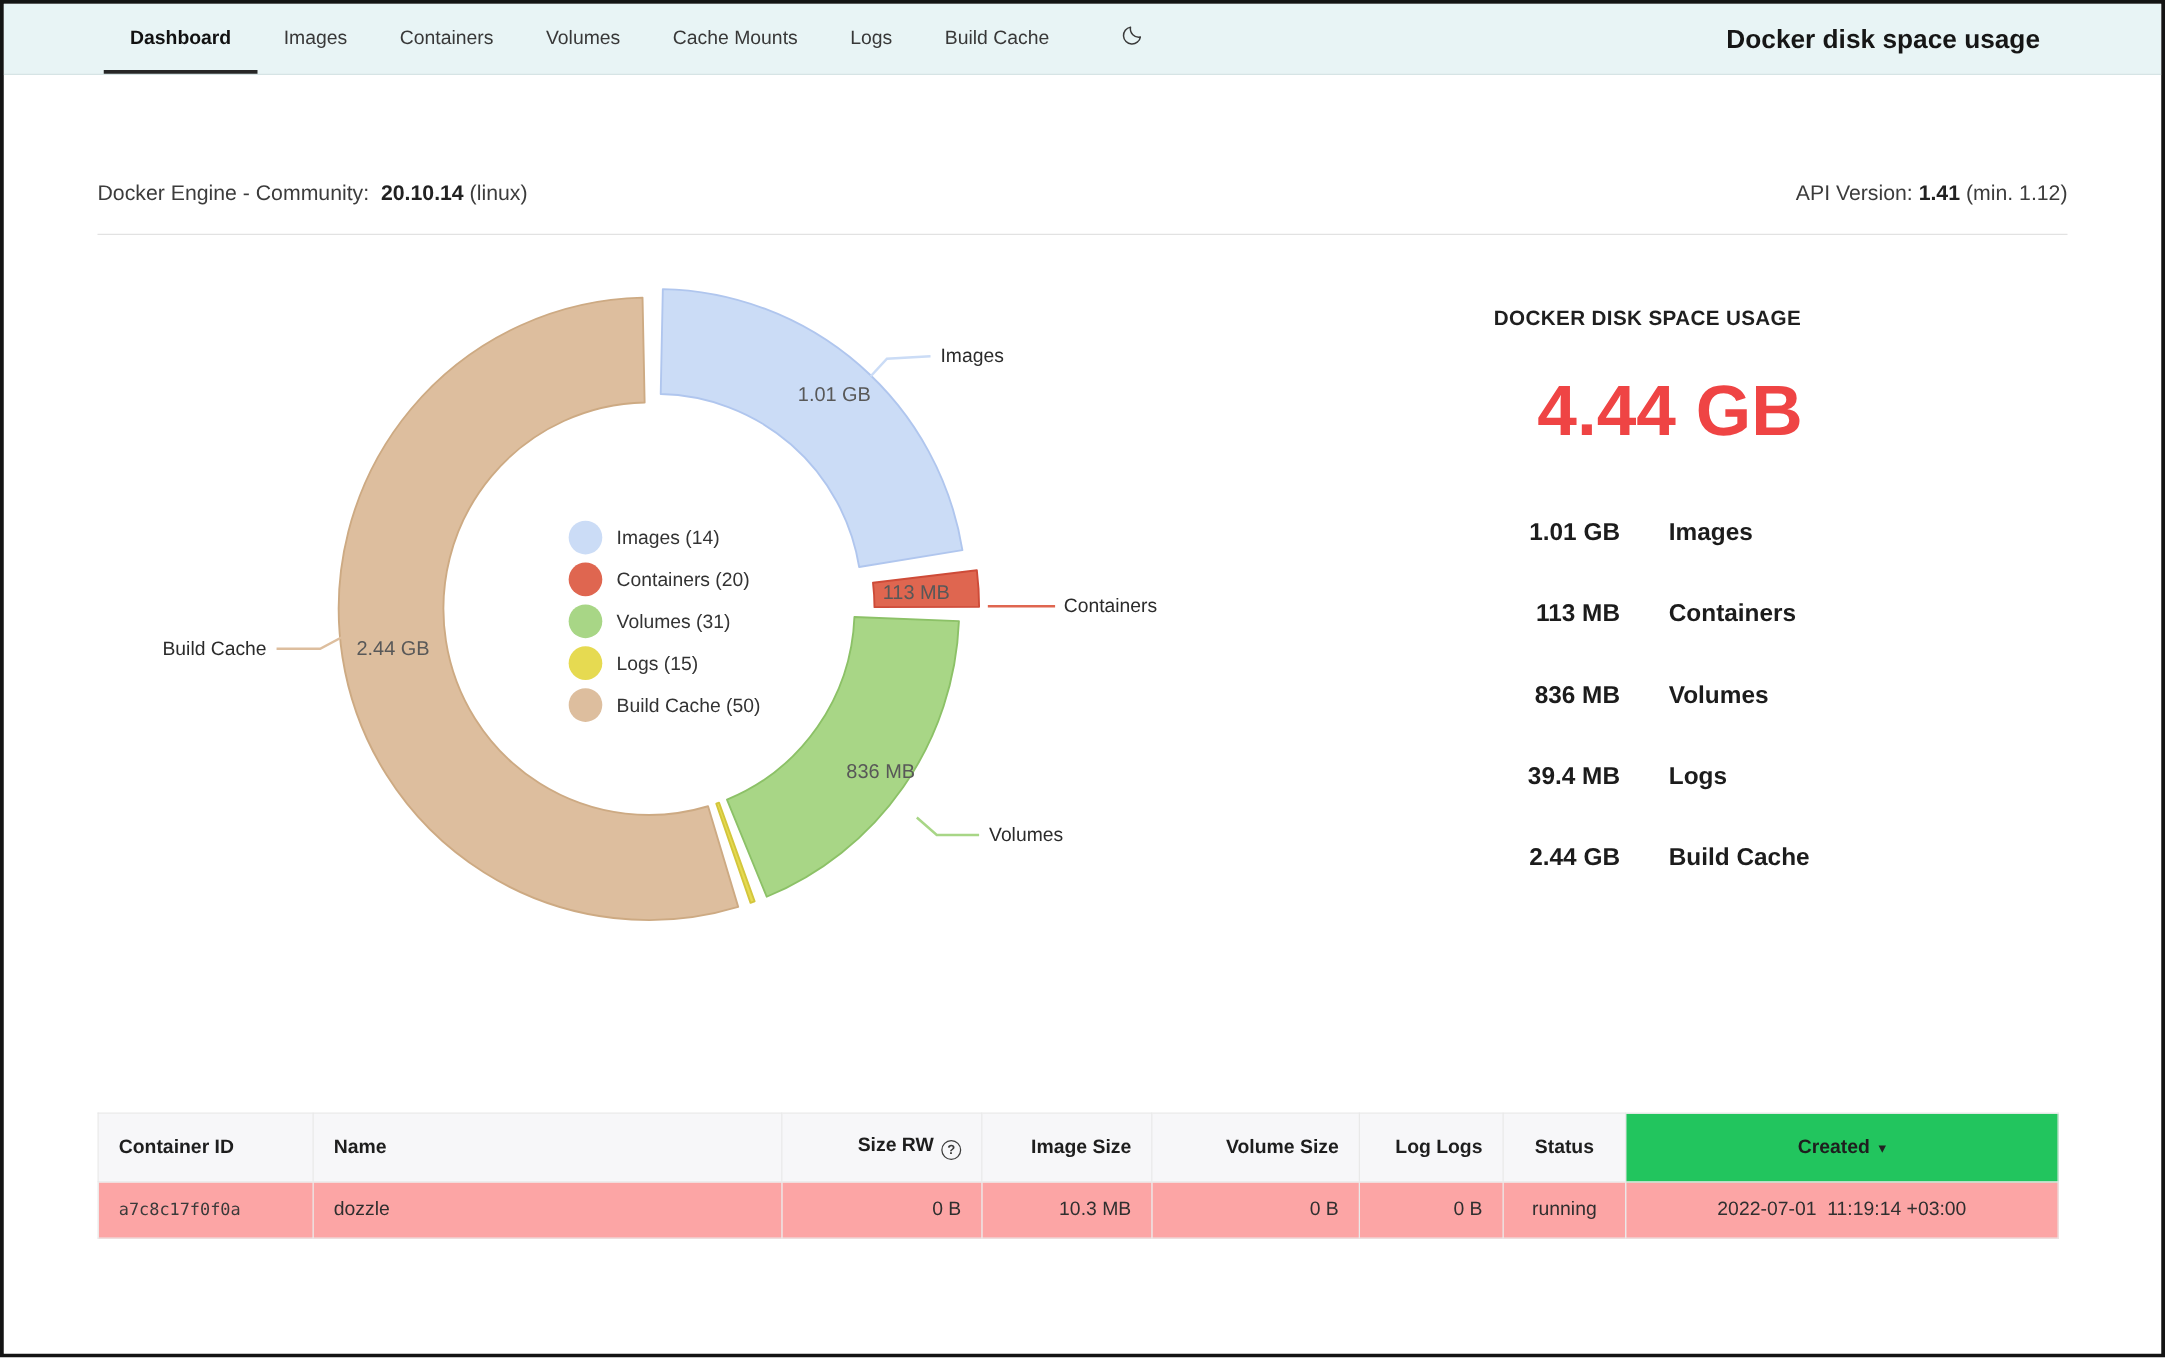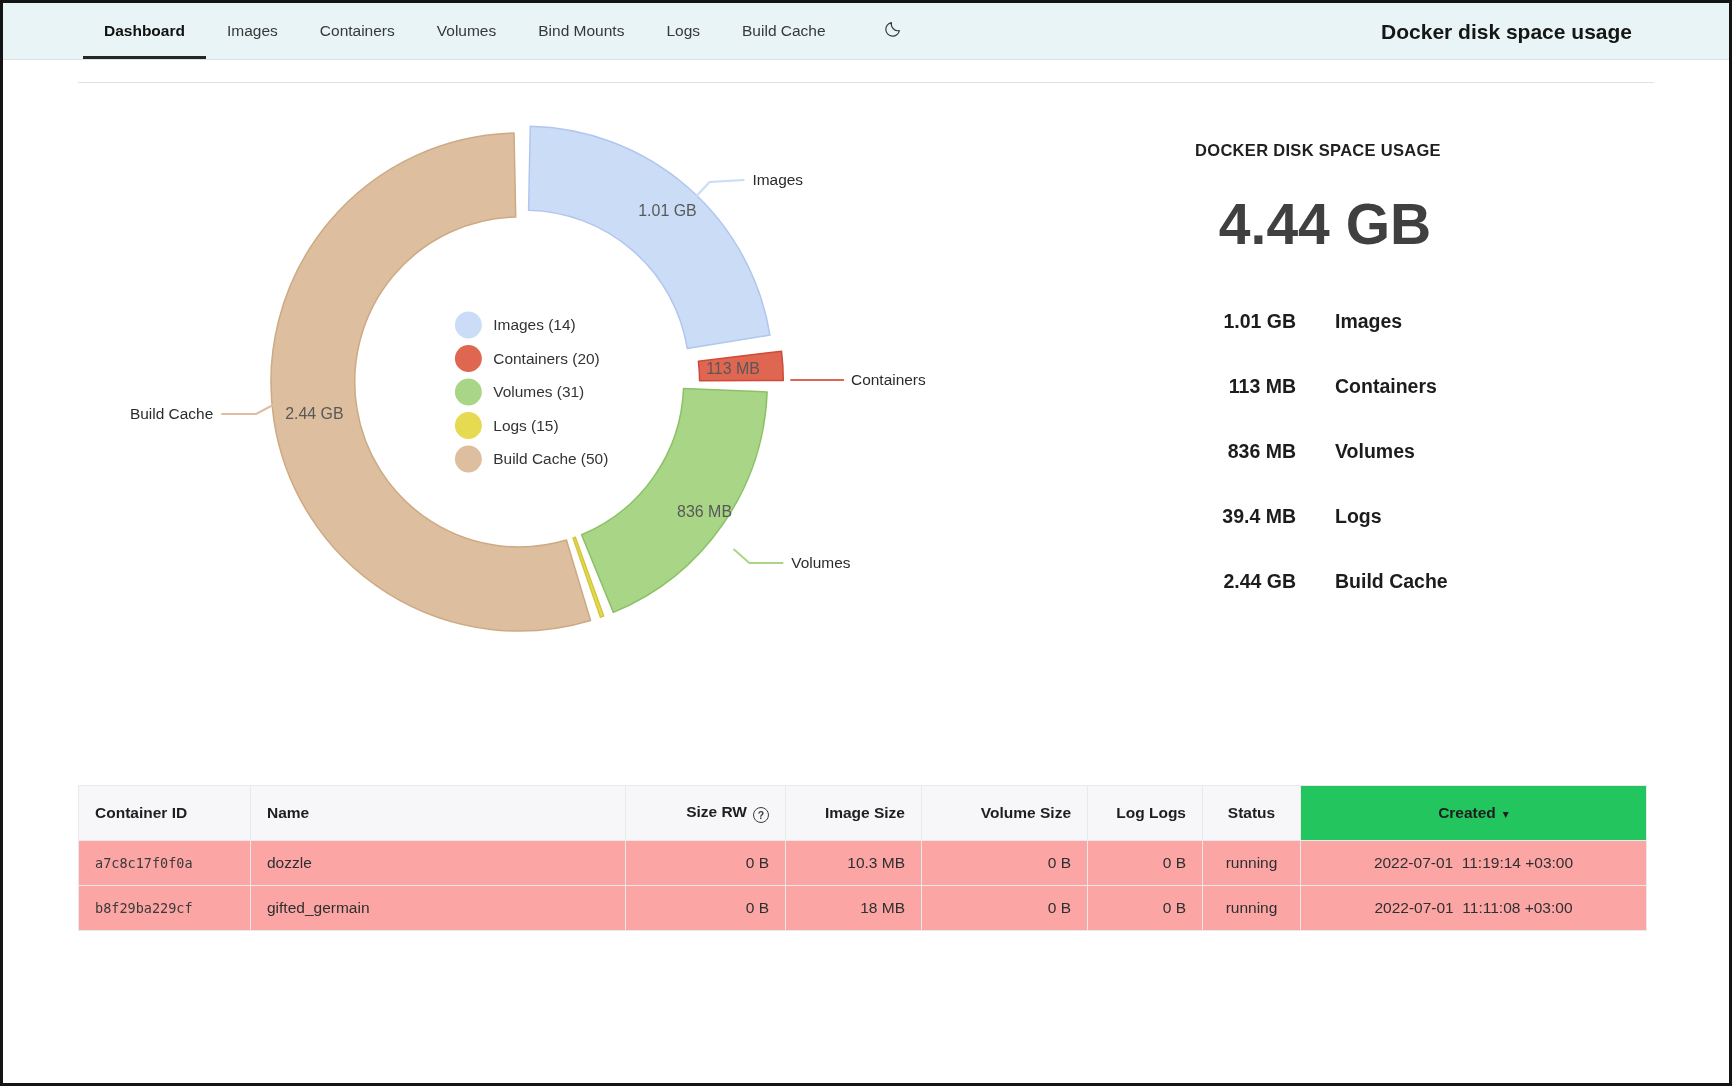--- a/index.html
+++ b/index.html
@@ -55,22 +55,22 @@
   .callout-label { font-size:15.5px; fill:#2b2b2b; }
   .legend-label { font-size:15.5px; fill:#333; }
 
   .summary { position:absolute; left:1100px; top:0; width:430px; }
   .summary-title {
     position:absolute; top:58px; left:0; width:100%;
     text-align:center; font-size:16.5px; font-weight:700;
     letter-spacing:.3px; color:#1f1f1f;
   }
   .summary-total {
-    position:absolute; top:108px; left:7px; width:100%;
-    text-align:center; font-size:57px; font-weight:600; color:#404040;
+    position:absolute; top:108px; left:18px; width:100%;
+    text-align:center; font-size:57px; font-weight:600; color:#ef4444;
   }
   .summary-rows { position:absolute; top:223px; left:0; width:100%; }
   .summary-row { display:flex; height:30px; align-items:center; margin-bottom:35px; }
   .summary-row .val {
     width:193px; text-align:right;
     font-size:19.5px; font-weight:700; color:#1c1c1c;
   }
   .summary-row .lbl {
     margin-left:39px; font-size:19.5px; font-weight:700; color:#1c1c1c;
   }
@@ -108,34 +108,46 @@
 <body>
 
 <div class="frame">
 
   <header class="topbar">
     <nav class="tabs">
         <div class="tab active">Dashboard</div>
         <div class="tab">Images</div>
         <div class="tab">Containers</div>
         <div class="tab">Volumes</div>
-        <div class="tab">Bind Mounts</div>
+        <div class="tab">Cache Mounts</div>
         <div class="tab">Logs</div>
         <div class="tab">Build Cache</div>
       </nav>
     <div class="moon-btn">
       <span>
         <svg viewBox="0 0 24 24" width="19" height="19">
           <path d="M20.6 13.4A8.6 8.6 0 0 1 10.6 3.4a8.6 8.6 0 1 0 10 10z" fill="none" stroke="#3a3a3a" stroke-width="1.5" stroke-linejoin="round"></path>
         </svg>
       </span>
     </div>
     <div class="topbar-title">Docker disk space usage</div>
   </header>
 
+  <div class="engine-row">
+    <div>
+      <span>Docker Engine - Community:</span>&nbsp;
+      <b>20.10.14</b>
+      <span>(linux)</span>
+    </div>
+    <div>
+      <span>API Version:</span>
+      <b>1.41</b>
+      <span>(min. 1.12)</span>
+    </div>
+  </div>
 
   <hr class="rule">
 
   <section class="chart-section">
     <svg class="donut-svg" viewBox="0 0 1732 640" preserveAspectRatio="none">
         <path d="M523.2 50.1 A249 249 0 0 1 763.7 258.9 L680.8 272.4 A165 165 0 0 0 521.5 134.0 Z" fill="#cbdcf6" stroke="#b0c6ee" stroke-width="1.5" stroke-linejoin="round" transform="translate(5.9 -6.8)"></path>
         <text x="666.8" y="132.6" text-anchor="middle" class="slice-label">1.01 GB</text>
         <polyline points="696,113 709,99 744,97" fill="none" stroke="#cbdcf6" stroke-width="2"></polyline>
         <text x="752" y="102" text-anchor="start" class="callout-label">Images</text>
         <path d="M765.2 269.2 A249 249 0 0 1 767.0 298.5 L683.0 298.7 A165 165 0 0 0 681.8 279.2 Z" fill="#df6650" stroke="#ce4b38" stroke-width="1.5" stroke-linejoin="round" transform="translate(16.0 -1.0)"></path>
@@ -229,27 +241,17 @@
           <tr>
             <td class="al-left cid">a7c8c17f0f0a</td>
             <td class="al-left">dozzle</td>
             <td class="al-right">0 B</td>
             <td class="al-right">10.3 MB</td>
             <td class="al-right">0 B</td>
             <td class="al-right">0 B</td>
             <td class="al-center">running</td>
             <td class="al-center created-cell">2022-07-01  11:19:14 +03:00</td>
           </tr>
-          <tr>
-            <td class="al-left cid">b8f29ba229cf</td>
-            <td class="al-left">gifted_germain</td>
-            <td class="al-right">0 B</td>
-            <td class="al-right">18 MB</td>
-            <td class="al-right">0 B</td>
-            <td class="al-right">0 B</td>
-            <td class="al-center">running</td>
-            <td class="al-center created-cell">2022-07-01  11:11:08 +03:00</td>
-          </tr>
         </tbody>
     </table>
   </section>
 
 </div>
 
 </body></html>

